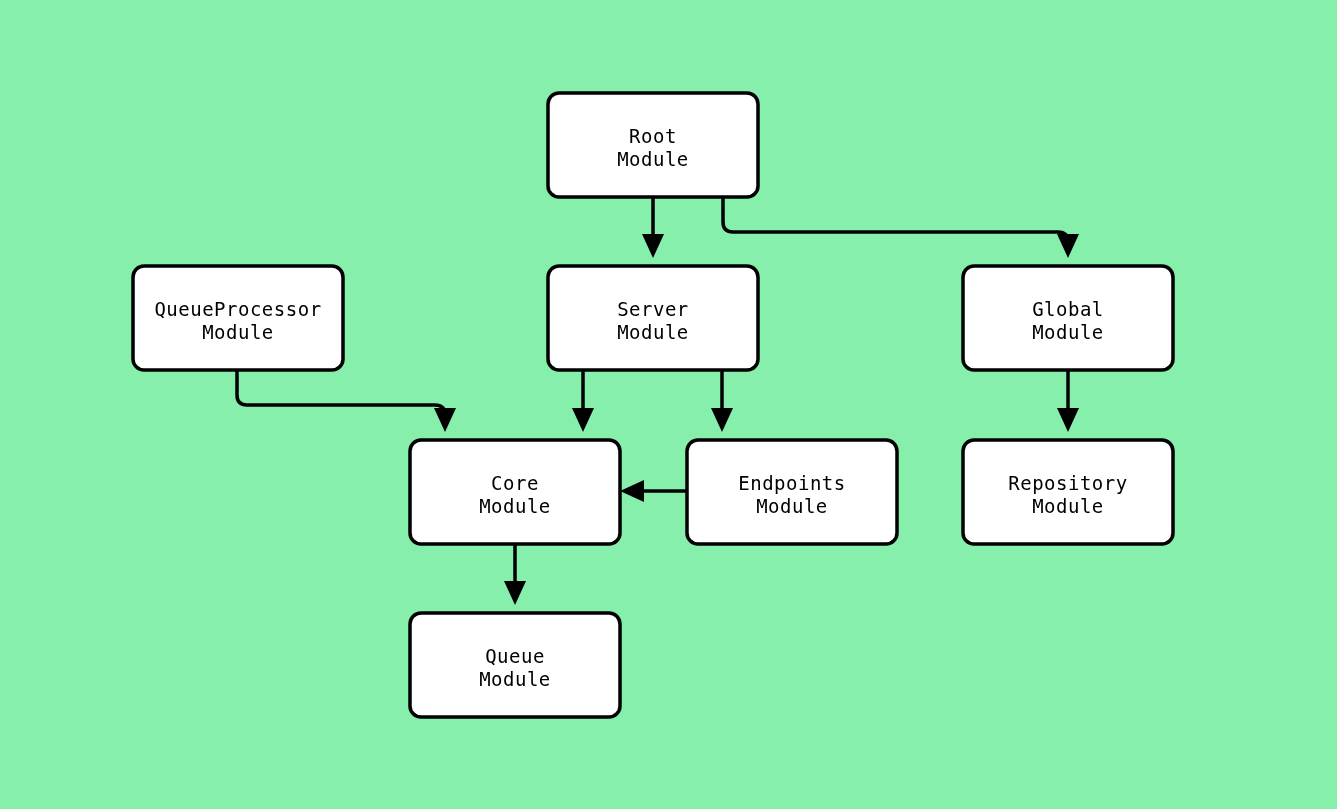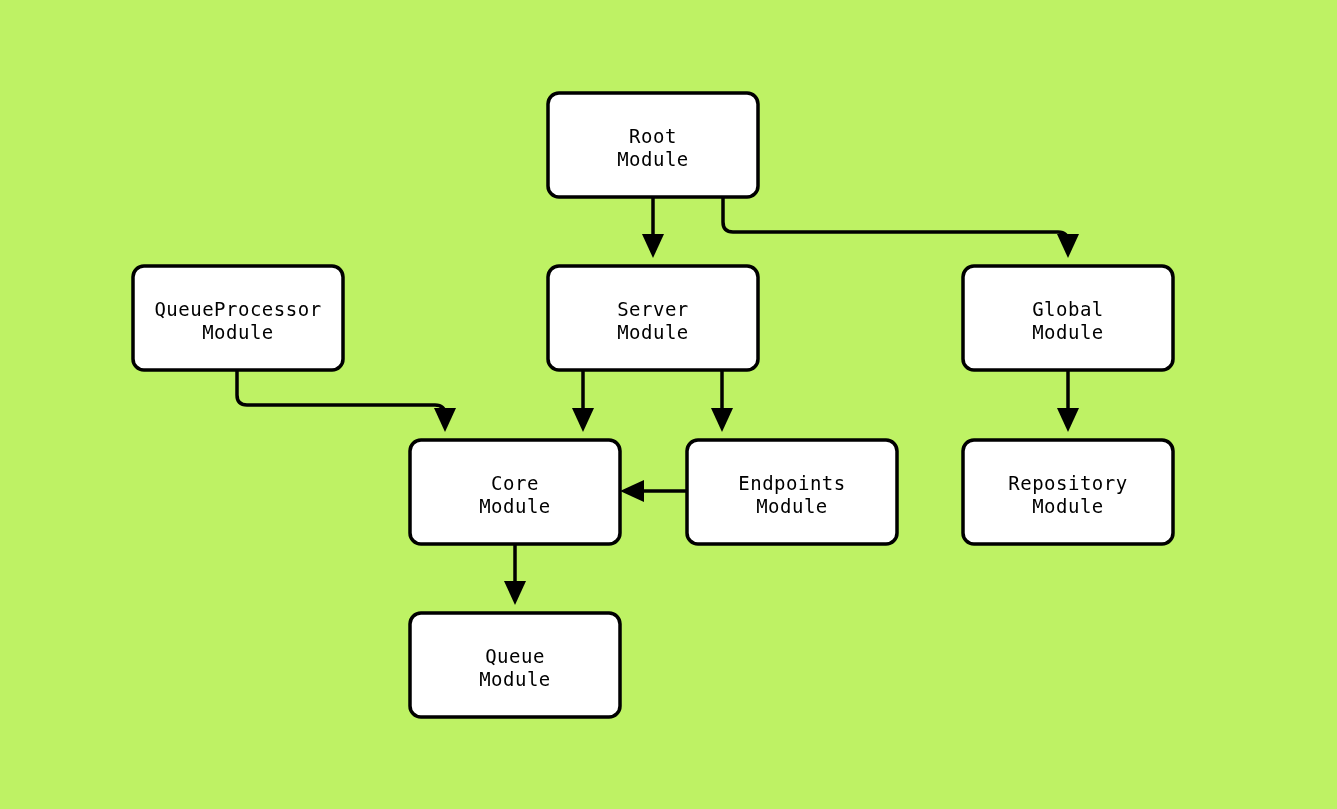--- a/index.html
+++ b/index.html
@@ -11,21 +11,21 @@
   body {
     width: 1337px;
     height: 809px;
     font-family: "DejaVu Sans Mono", "Liberation Mono", monospace;
     overflow: hidden;
   }
   #diagram-root {
     position: relative;
     width: 1337px;
     height: 809px;
-    background: #bef264;
+    background: #86efac;
   }
   svg#graph-canvas {
     position: absolute;
     left: 0;
     top: 0;
     width: 1337px;
     height: 809px;
     display: block;
   }
   .node-box {

